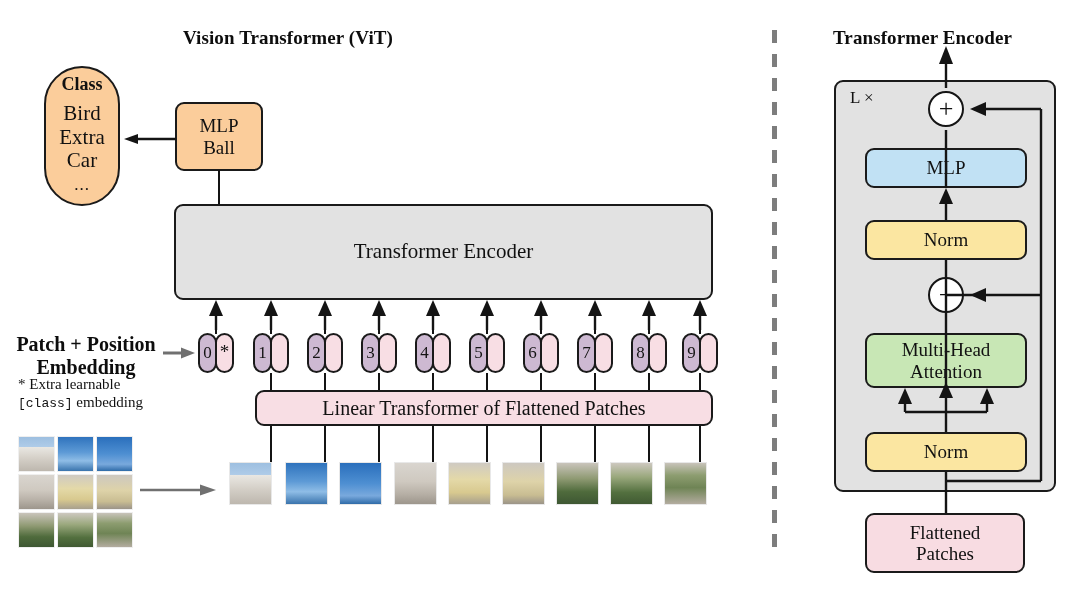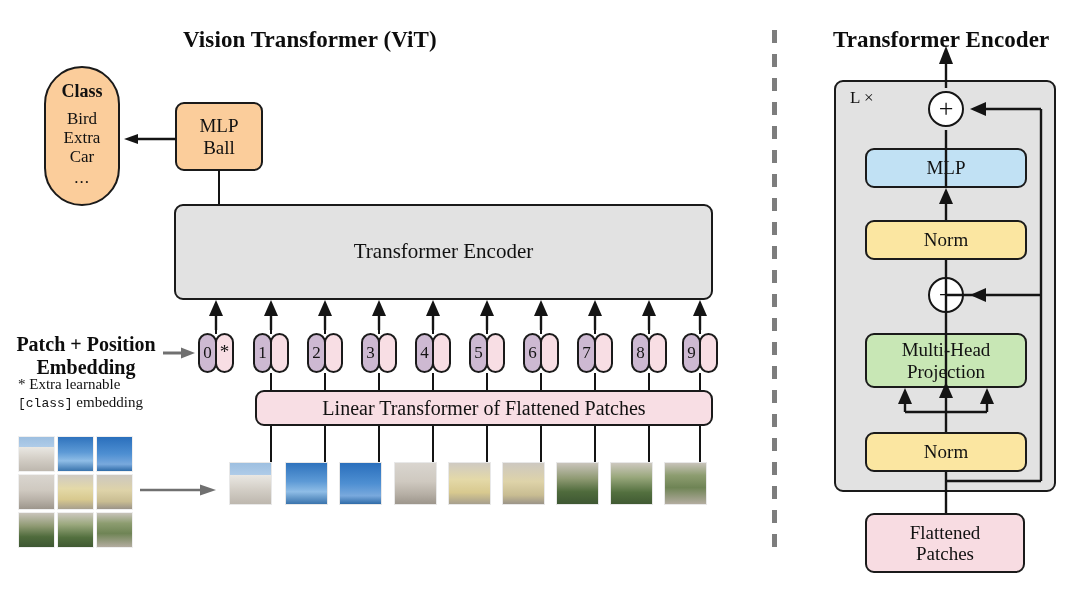--- a/index.html
+++ b/index.html
@@ -8,21 +8,21 @@
     background: #ffffff;
     font-family: "Liberation Serif", serif;
     overflow: hidden;
   }
   #root { position: relative; width: 1080px; height: 593px; }
 
   
   .title {
     position: absolute;
     font-weight: bold;
-    font-size: 23px;
+    font-size: 19px;
     color: #0d0d0d;
     white-space: nowrap;
     letter-spacing: .1px;
   }
   #title-vit  { left: 183px; top: 27px; }
   #title-enc  { left: 833px; top: 27px; }
 
   
   .box {
     position: absolute;
@@ -39,21 +39,21 @@
   
   #class-pill {
     left: 44px; top: 66px; width: 76px; height: 140px;
     background: #fbcd9b;
     border-radius: 38px;
     flex-direction: column;
     justify-content: center;
     padding-bottom: 4px;
   }
   #class-pill .hdr { font-weight: bold; font-size: 18px; margin-bottom: 8px; }
-  #class-pill .row { font-size: 17px; }
+  #class-pill .row { font-size: 21px; }
   #class-pill .dots { font-size: 17px; letter-spacing: 1px; margin-top: 2px; }
 
   
   #mlp-head {
     left: 175px; top: 102px; width: 88px; height: 69px;
     background: #fbcd9b;
     flex-direction: column;
     font-size: 19px;
   }
 
@@ -380,21 +380,21 @@
   <div id="lbl-Lx">L ×</div>
 
   <div class="rbox" id="r-mlp">
     <span>MLP</span>
   </div>
   <div class="rbox" id="r-norm1">
     <span>Norm</span>
   </div>
   <div class="rbox" id="r-mha">
     <span>Multi-Head</span>
-    <span>Projection</span>
+    <span>Attention</span>
   </div>
   <div class="rbox" id="r-norm2">
     <span>Norm</span>
   </div>
   <div class="rbox" id="r-emb">
     <span>Flattened</span>
     <span>Patches</span>
   </div>
 
   <div class="plus" id="plus-top">

